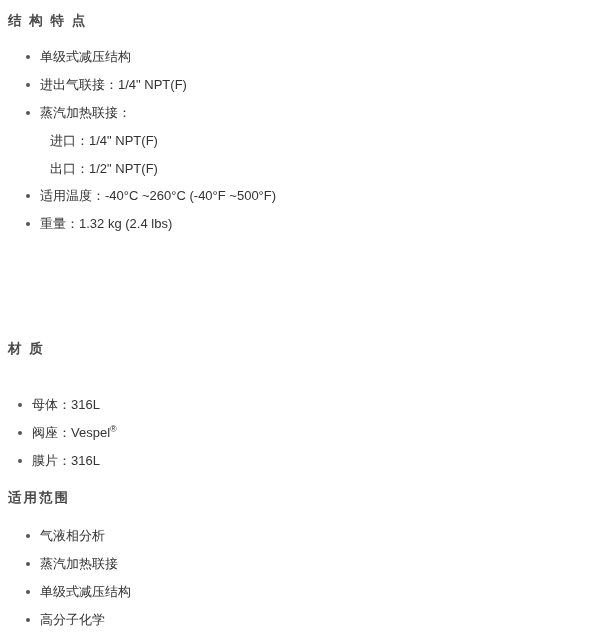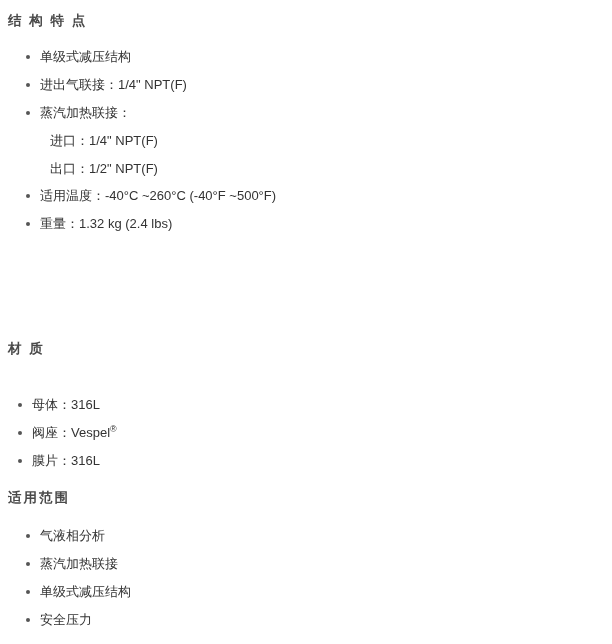--- a/index.html
+++ b/index.html
@@ -123,16 +123,16 @@
     <li><span class="txt">阀座：Vespel</span><sup>®</sup></li>
     <li><span class="txt">膜片：316L</span></li>
   </ul>
 
   <h2 class="section-title title-scope">适用范围</h2>
 
   <ul class="bullets list-scope">
     <li><span class="txt">气液相分析</span></li>
     <li><span class="txt">蒸汽加热联接</span></li>
     <li><span class="txt">单级式减压结构</span></li>
-    <li><span class="txt">安全压力</span></li>
+    <li><span class="txt">高分子化学</span></li>
   </ul>
 
 </div>
 
 </body></html>

